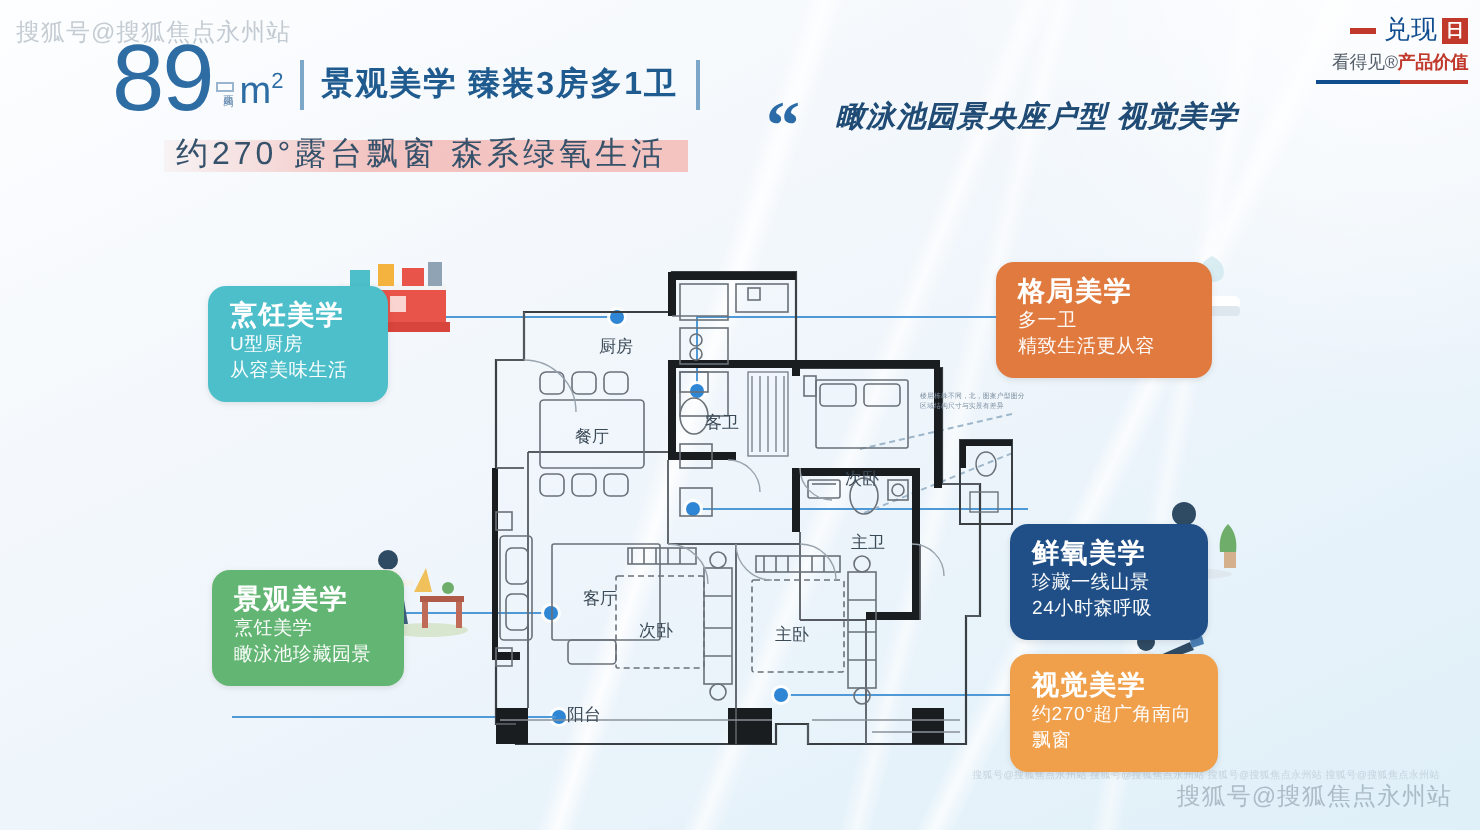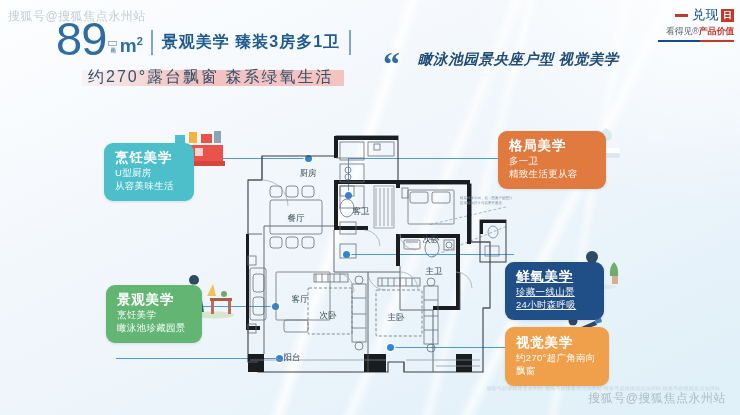--- a/index.html
+++ b/index.html
@@ -50,21 +50,21 @@
   }
 
   
   .hdr { position: absolute; left: 56px; top: 18px; }
   .hdr-row1 { display: flex; align-items: flex-end; }
   .big-num {
     font-size: 47px; line-height: .9; font-weight: 300;
     color: #2e6da4; letter-spacing: -1px;
     font-family: "Liberation Sans", sans-serif;
   }
-  .unit { font-size: 19px; color: #2e6da4; font-weight: 700; margin-left: 1px; position: relative; top: -3px; }
+  .unit { font-size: 19px; color: #2e6da4; font-weight: 400; margin-left: 1px; position: relative; top: -3px; }
   .unit sup { font-size: 11px; }
   .vtext {
     writing-mode: vertical-rl;
     font-size: 5px; color: #6f93b5;
     border: .5px solid #9ab6cf; padding: 1px .5px;
     margin: 0 2px 14px 2px; line-height: 1.1;
     letter-spacing: .5px;
   }
   .badge-box {
     margin-left: 8px; margin-bottom: 5px;
@@ -467,21 +467,21 @@
     <div class="c-line">烹饪美学</div>
     <div class="c-line">瞰泳池珍藏园景</div>
   </div>
 
   <div class="callout c-orange" style="left:498px; top:131px; width:108px;">
     <div class="c-title">格局美学</div>
     <div class="c-line">多一卫</div>
     <div class="c-line">精致生活更从容</div>
   </div>
 
-  <div class="callout c-navy" style="left:505px; top:262px; width:99px;text-decoration:underline;">
+  <div class="callout c-navy" style="left:505px; top:262px; width:99px;">
     <div class="c-title">鲜氧美学</div>
     <div class="c-line">珍藏一线山景</div>
     <div class="c-line">24小时森呼吸</div>
   </div>
 
   <div class="callout c-amber" style="left:505px; top:327px; width:104px; padding-top:8px;">
     <div class="c-title">视觉美学</div>
     <div class="c-line">约270°超广角南向飘窗</div>
   </div>
 

